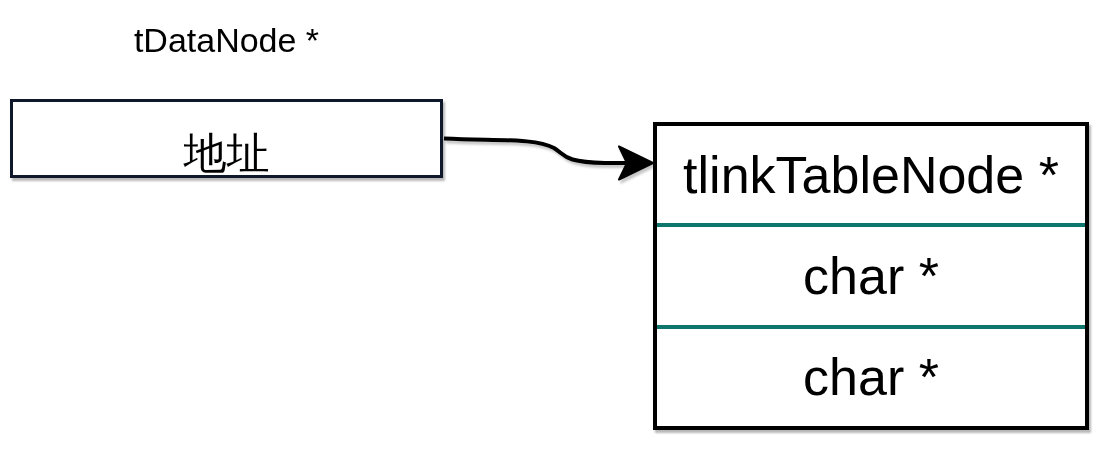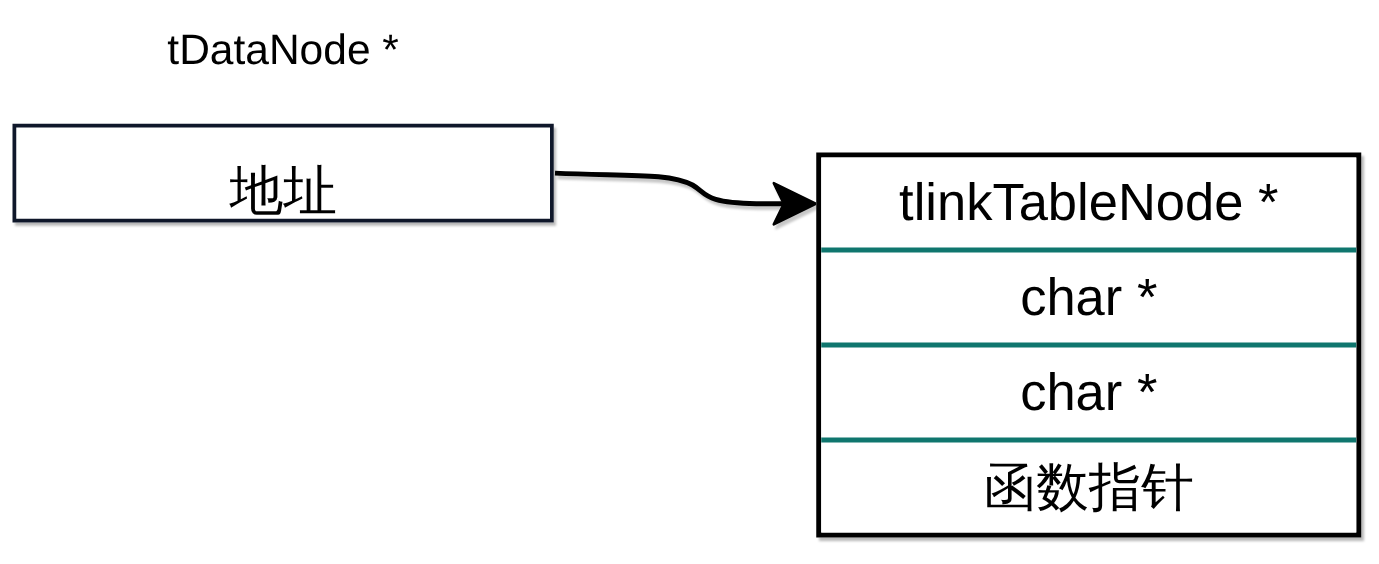--- a/index.html
+++ b/index.html
@@ -74,21 +74,21 @@
     display: flex;
     align-items: center;
     justify-content: center;
     border-top: 4px solid #0f766e;
     background: #ffffff;
   }
   .struct-row:first-child {
     border-top: none;
   }
   .struct-row .cell-text {
-    font-size: 42px;
+    font-size: 52px;
     line-height: 1;
     white-space: nowrap;
     text-align: center;
   }
 </style>
 </head>
 <body>
 
 <div class="canvas">
 
@@ -106,18 +106,15 @@
   <div class="struct-table">
     <div class="struct-row">
       <span class="cell-text">tlinkTableNode *</span>
     </div>
     <div class="struct-row">
       <span class="cell-text">char *</span>
     </div>
     <div class="struct-row">
       <span class="cell-text">char *</span>
     </div>
-    <div class="struct-row">
-      <span class="cell-text">函数指针</span>
-    </div>
   </div>
 
 </div>
 
 </body></html>

